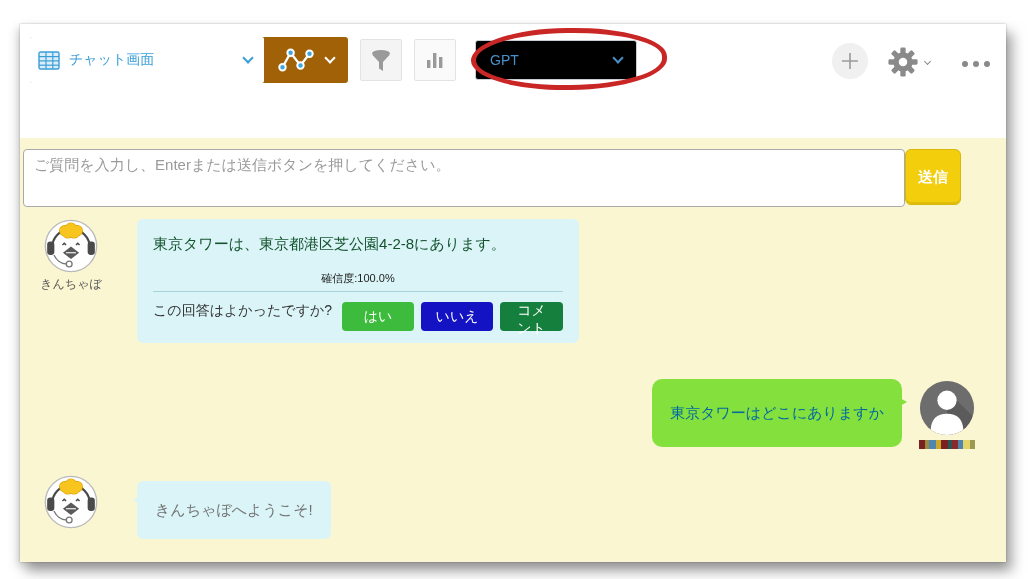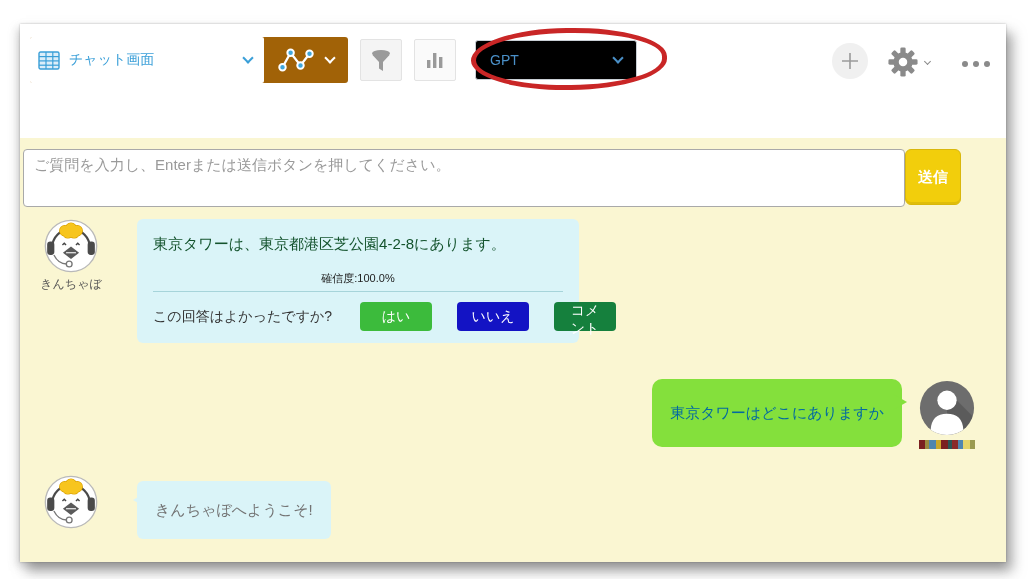--- a/index.html
+++ b/index.html
@@ -51,21 +51,21 @@
   .row.bot1 { margin:12px 0 0 15px; }
   .avatar-col { width:72px; display:flex; flex-direction:column; align-items:center; }
   .avatar { width:54px; height:54px; }
   .bot-name { font-size:12px; color:#555; margin-top:3px; }
 
   .answer-bubble { margin-left:30px; width:442px; background:#daf4f8; border-radius:6px;
     padding:16px 16px 12px; }
   .answer-text { font-size:15px; color:#14532d; }
   .confidence { text-align:center; font-size:11px; font-weight:normal; color:#222; margin-top:17px; }
   .divider { border:none; border-top:1px solid #a6d4da; margin:5px 0 10px; }
-  .feedback { display:flex; align-items:center; gap:25px; }
+  .feedback { display:flex; gap:7px; }
   .feedback-q { font-size:14px; color:#333; margin-right:3px; white-space:nowrap; }
   .fb-btn { border:none; border-radius:4px; color:#fff; font-size:14px; height:29px; min-width:72px;
     padding:0 10px; cursor:pointer; font-family:inherit; }
   .fb-yes { background:#3cbb3c; } .fb-no { background:#1313c4; } .fb-comment { background:#15803d; min-width:62px; }
 
   .row.user { margin-top:36px; justify-content:flex-end; padding-right:30px; }
   .user-bubble { position:relative; background:#84e03c; min-height:68px; display:flex; align-items:center;
     padding:0 18px; border-radius:10px; font-size:15px; color:#0369a1; }
   .user-bubble::after { content:""; position:absolute; right:-13px; top:15px; width:0; height:0;
     border:8px solid transparent; border-left:14px solid #84e03c; }

